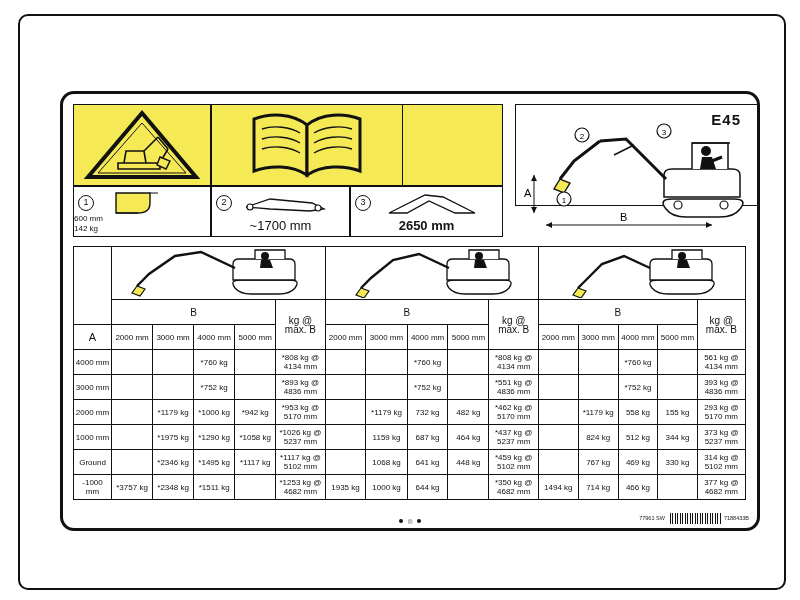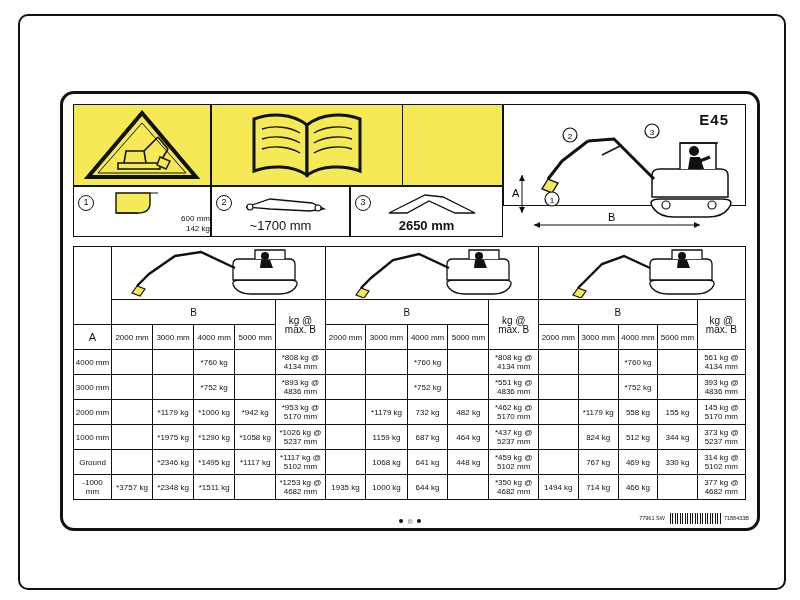--- a/index.html
+++ b/index.html
@@ -18,31 +18,31 @@
     box-sizing:border-box;overflow:hidden;
   }
   
   .topband{position:absolute;left:0;top:0;width:100%;height:152px;}
   .yellow{background:#f5ea55;}
   .cell{position:absolute;box-sizing:border-box;border:1.5px solid #111;}
 
   .warn-box{left:10px;top:10px;width:138px;height:82px;}
   .book-box{left:148px;top:10px;width:192px;height:82px;}
   .yellow-top-right{left:340px;top:10px;width:100px;height:82px;border-left:none;}
-  .machine-box{left:440px;top:10px;width:243px;height:102px;border:1.5px solid #111;background:#fff;}
+  .machine-box{left:452px;top:10px;width:243px;height:102px;border:1.5px solid #111;background:#fff;}
 
   .itm1{left:10px;top:92px;width:138px;height:51px;}
   .itm2{left:148px;top:92px;width:139px;height:51px;}
   .itm3{left:287px;top:92px;width:153px;height:51px;}
 
   .circnum{
     display:inline-block;width:14px;height:14px;border:1.2px solid #111;border-radius:50%;
     font-size:9px;line-height:13px;text-align:center;background:#fff;
   }
-  .lbl{font-size:8px;line-height:10px;text-align:right;}
+  .lbl{font-size:8px;line-height:10px;text-align:left;}
   .dimlbl{font-size:13px;text-align:center;}
 
   .e45{position:absolute;right:16px;top:6px;font-size:15px;font-weight:bold;letter-spacing:1px;}
 
   
   table.chart{
     position:absolute;left:10px;top:152px;border-collapse:collapse;
     font-size:8px;width:673px;
   }
   table.chart td,table.chart th{
@@ -344,21 +344,21 @@
         <td>482 kg</td>
         <td class="kgcol">
           <span>*462 kg @</span><br>
           <span>5170 mm</span>
         </td>
         <td class="thick-l"></td>
         <td>*1179 kg</td>
         <td>558 kg</td>
         <td>155 kg</td>
         <td class="kgcol">
-          <span>145 kg @</span><br>
+          <span>293 kg @</span><br>
           <span>5170 mm</span>
         </td>
       </tr>
 
       <tr class="arow">
         <td>1000 mm</td>
         <td></td>
         <td>*1975 kg</td>
         <td>*1290 kg</td>
         <td>*1058 kg</td>

